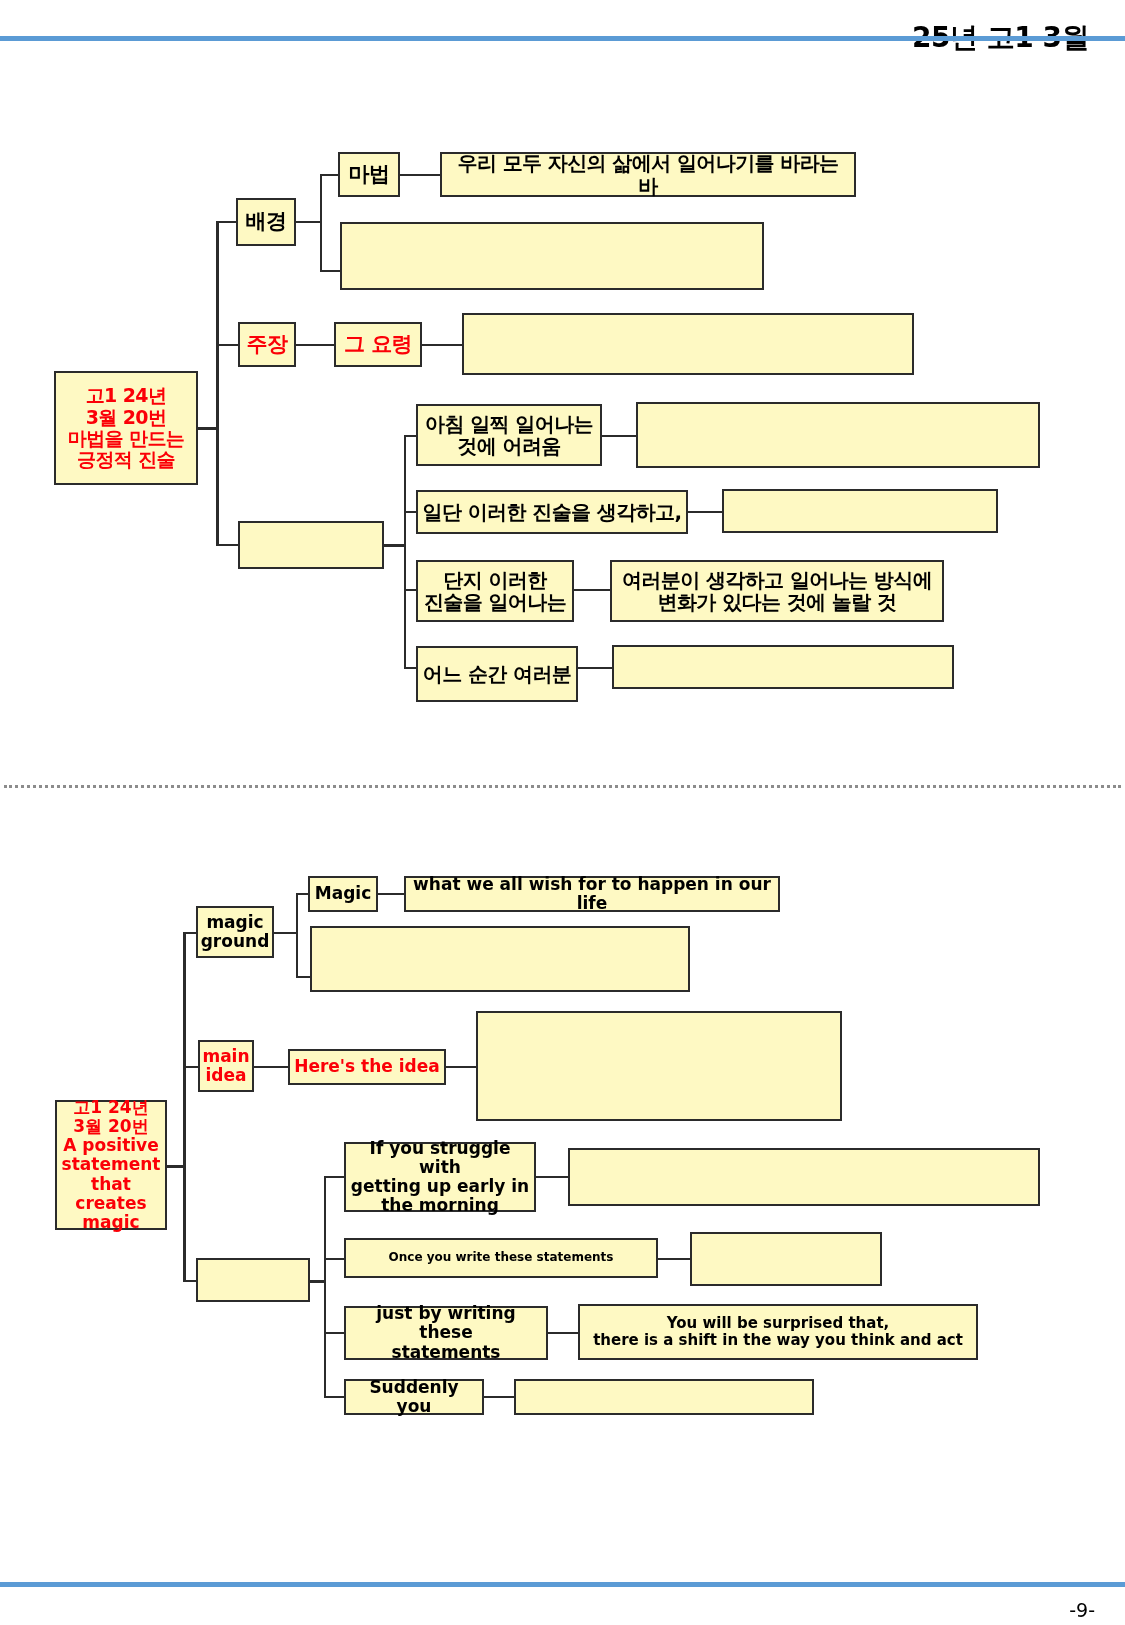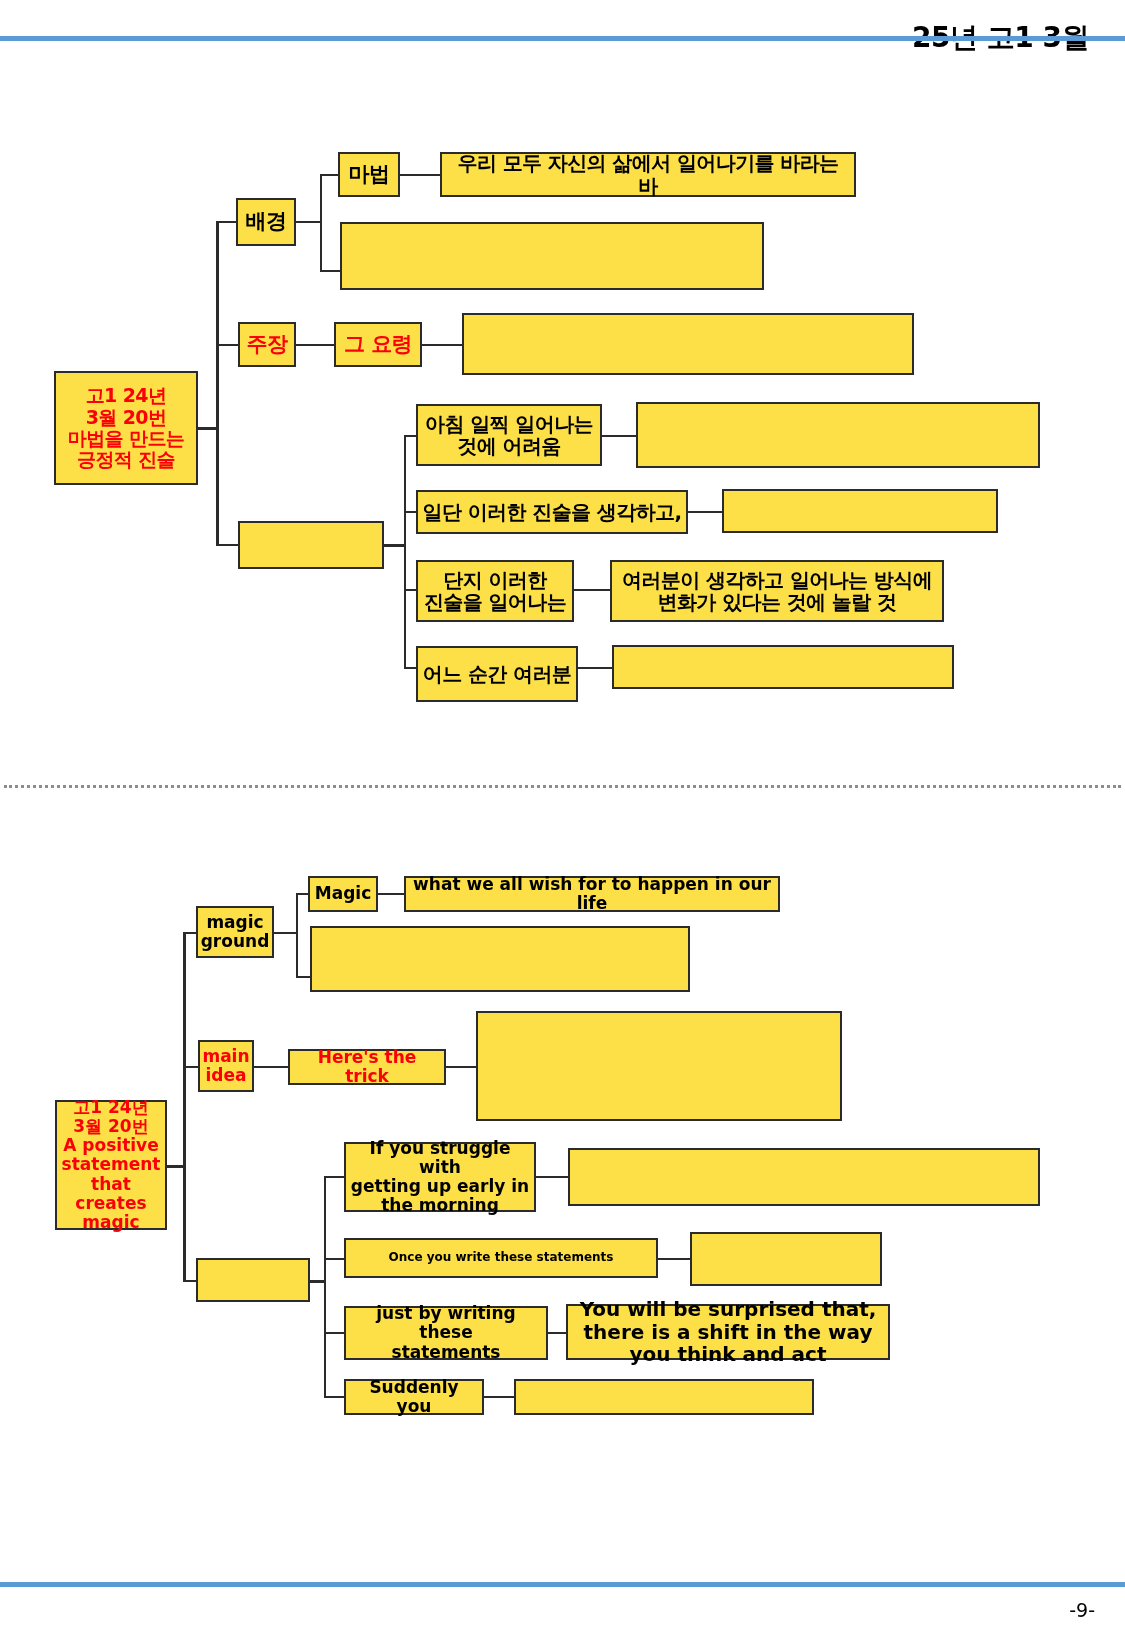--- a/index.html
+++ b/index.html
@@ -78,21 +78,21 @@
     border-top: 3px dotted #8c8c8c;
   }
 
   
   .diagram { position: absolute; left: 0; top: 0; width: 1125px; }
 
   .node {
     position: absolute;
     box-sizing: border-box;
     border: 2px solid #2b2b2b;
-    background: #fde047;
+    background: #fef9c3;
     display: flex;
     align-items: center;
     justify-content: center;
     text-align: center;
     font-weight: bold;
     line-height: 1.12;
     padding: 1px 4px;
     white-space: pre-line;
   }
   .node.red { color: #fb0007; }
@@ -205,21 +205,21 @@
     <div class="ln h" style="left:378px; top:893px; width:28px; height:2px;"></div>
     <div class="node en" style="left:404px; top:876px; width:376px; height:36px; font-size:17px;">what we all wish for to happen in our life</div>
 
     <div class="ln h" style="left:296px; top:976px; width:16px; height:2px;"></div>
     <div class="node blank en" style="left:310px; top:926px; width:380px; height:66px; font-size:17px;"></div>
 
     <div class="ln h" style="left:183px; top:1066px; width:18px; height:2px;"></div>
     <div class="node red en" style="left:198px; top:1040px; width:56px; height:52px; font-size:17px;">main
 idea</div>
     <div class="ln h" style="left:254px; top:1066px; width:36px; height:2px;"></div>
-    <div class="node red en" style="left:288px; top:1049px; width:158px; height:36px; font-size:17px;">Here's the trick</div>
+    <div class="node red en" style="left:288px; top:1049px; width:158px; height:36px; font-size:17px;">Here's the idea</div>
     <div class="ln h" style="left:446px; top:1066px; width:32px; height:2px;"></div>
     <div class="node blank en" style="left:476px; top:1011px; width:366px; height:110px; font-size:17px;"></div>
 
     <div class="ln h" style="left:183px; top:1280px; width:18px; height:2px;"></div>
     <div class="node blank en" style="left:196px; top:1258px; width:114px; height:44px; font-size:17px;"></div>
     <div class="ln h" style="left:310px; top:1280px; width:16px; height:3px;"></div>
     <div class="ln v" style="left:324px; top:1176px; width:2px; height:220px;"></div>
 
     <div class="ln h" style="left:324px; top:1176px; width:22px; height:2px;"></div>
     <div class="node en" style="left:344px; top:1142px; width:192px; height:70px; font-size:17px;">If you struggle with
@@ -230,21 +230,21 @@
 
     <div class="ln h" style="left:324px; top:1258px; width:22px; height:2px;"></div>
     <div class="node en" style="left:344px; top:1238px; width:314px; height:40px; font-size:12px;">Once you write these statements</div>
     <div class="ln h" style="left:658px; top:1258px; width:34px; height:2px;"></div>
     <div class="node blank en" style="left:690px; top:1232px; width:192px; height:54px; font-size:17px;"></div>
 
     <div class="ln h" style="left:324px; top:1332px; width:22px; height:2px;"></div>
     <div class="node en" style="left:344px; top:1306px; width:204px; height:54px; font-size:17px;">just by writing these
 statements</div>
     <div class="ln h" style="left:548px; top:1332px; width:32px; height:2px;"></div>
-    <div class="node en" style="left:566px; top:1304px; width:324px; height:56px; font-size:20px;">You will be surprised that,
+    <div class="node en" style="left:578px; top:1304px; width:400px; height:56px; font-size:15px;">You will be surprised that,
 there is a shift in the way you think and act</div>
 
     <div class="ln h" style="left:324px; top:1396px; width:22px; height:2px;"></div>
     <div class="node en" style="left:344px; top:1379px; width:140px; height:36px; font-size:17px;">Suddenly you</div>
     <div class="ln h" style="left:484px; top:1396px; width:32px; height:2px;"></div>
     <div class="node blank en" style="left:514px; top:1379px; width:300px; height:36px; font-size:17px;"></div>
   </div>
 
   <div class="footer-rule"></div>
   <div class="footer-page">-9-</div>

